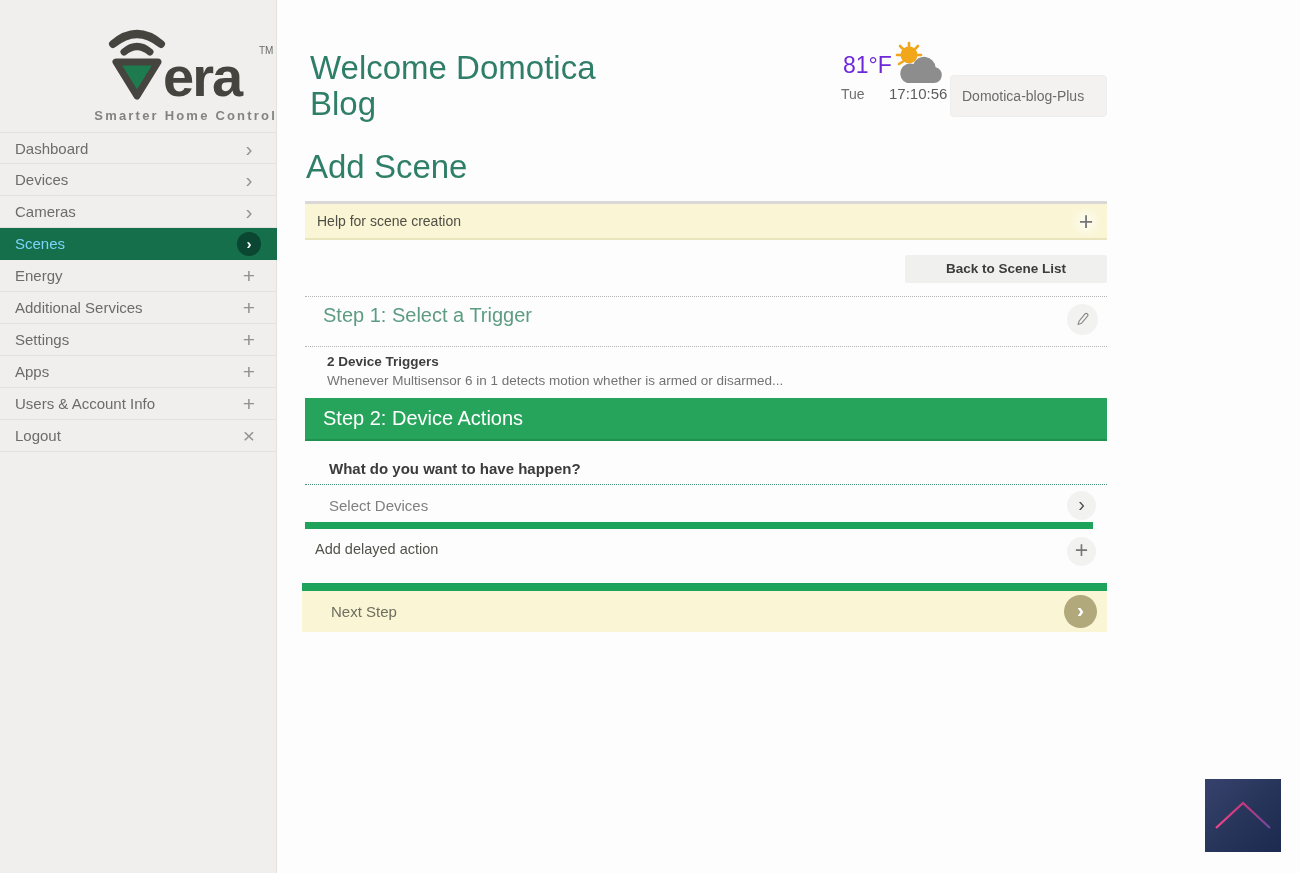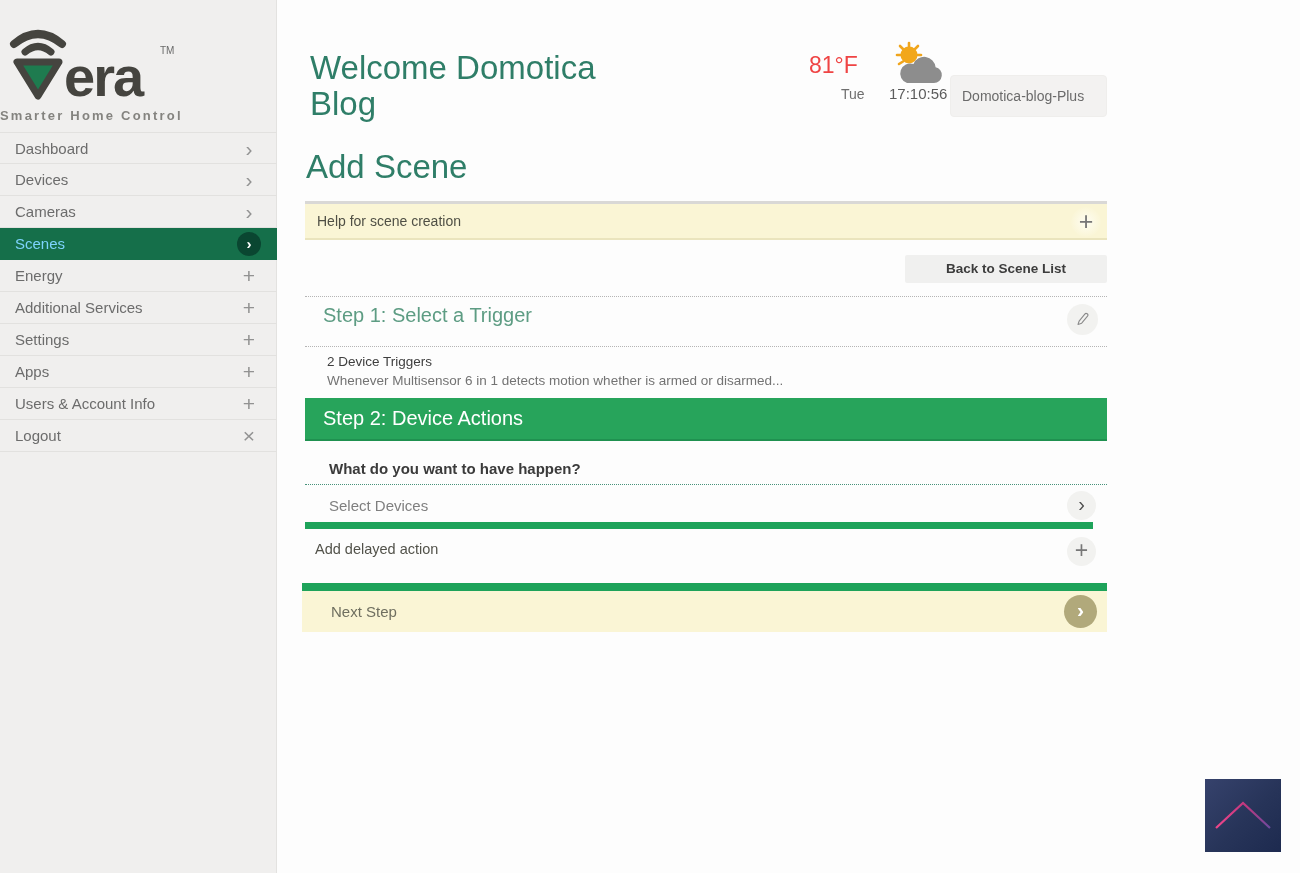--- a/index.html
+++ b/index.html
@@ -9,21 +9,21 @@
     background:#fdfdfd;
     font-family:"Liberation Sans","DejaVu Sans",sans-serif;
     color:#555;
   }
 
   
   .sidebar {
     position:absolute; left:0; top:0; width:277px; height:873px;
     background:#f0efee; border-right:1px solid #e3e2e0;
   }
-  .logo-wrap { position:absolute; top:22px; left:0; width:277px; text-align:left; }
+  .logo-wrap { position:absolute; top:22px; left:0; width:277px; text-align:right; }
   .logo-tagline {
     margin-top:2px; font-size:13px; letter-spacing:2.2px;
     color:#84837f; font-weight:700;
   }
   .menu { position:absolute; top:132px; left:0; width:277px; }
   .menu-item {
     height:32px; display:flex; align-items:center;
     padding-left:15px; border-bottom:1px solid #e2e1df;
     cursor:pointer; background:transparent;
   }
@@ -45,21 +45,21 @@
 
   .welcome-title {
     position:absolute; left:33px; top:50px; width:330px;
     font-size:33px; line-height:1.1; font-weight:300; color:#2f7e68;
   }
   .page-title {
     position:absolute; left:29px; top:148px;
     font-size:33px; font-weight:300; color:#2f7e68;
   }
 
-  .temp { position:absolute; left:532px; top:52px; font-size:23px; font-weight:300; color:#ef4444; }
+  .temp { position:absolute; left:566px; top:52px; font-size:23px; font-weight:300; color:#6d28d9; }
   .weather-icon { position:absolute; left:614px; top:41px; }
   .day  { position:absolute; left:564px; top:86px; font-size:14px; color:#6f6f6f; }
   .time { position:absolute; left:612px; top:85px; font-size:15px; color:#5c5c5c; }
   .controller {
     position:absolute; left:673px; top:75px; width:157px; height:42px;
     background:#f3f2f1; border:1px solid #efeeec; border-radius:4px;
     font-size:14px; color:#6b6b6b; line-height:40px; padding-left:11px;
     cursor:pointer;
   }
 
@@ -87,21 +87,21 @@
   .dotted-gray { position:absolute; left:28px; width:802px; height:0; border-top:1px dotted #b5b5b5; }
   .dotted-teal { position:absolute; left:28px; top:484px; width:802px; height:0; border-top:1px dotted #47927a; }
 
   .step1-title { position:absolute; left:46px; top:304px; font-size:20px; font-weight:300; color:#5d9c83; }
   .icon-circle {
     position:absolute; border-radius:50%; background:#f2f2f0;
     display:flex; align-items:center; justify-content:center; cursor:pointer;
   }
   .edit-circle { left:790px; top:304px; width:31px; height:31px; }
 
-  .trigger-count { position:absolute; left:50px; top:354px; font-size:13.5px; font-weight:400; color:#3e3e3e; }
+  .trigger-count { position:absolute; left:50px; top:354px; font-size:13.5px; font-weight:700; color:#3e3e3e; }
   .trigger-desc  { position:absolute; left:50px; top:373px; font-size:13.5px; color:#737373; }
 
   .step2-bar {
     position:absolute; left:28px; top:398px; width:802px; height:43px;
     background:#27a45b; border-bottom:2px solid #1f9150;
     color:#ffffff; font-size:20px; font-weight:300; line-height:41px; padding-left:18px;
   }
 
   .question { position:absolute; left:52px; top:460px; font-size:15px; font-weight:700; color:#3b3b3b; }
 

